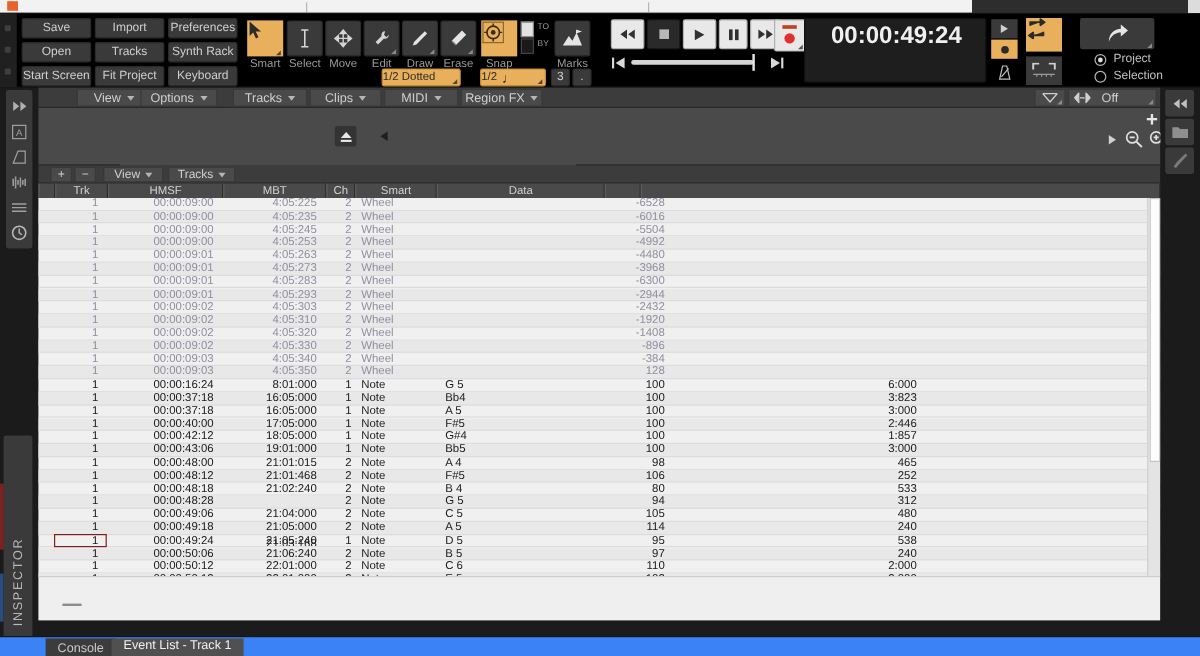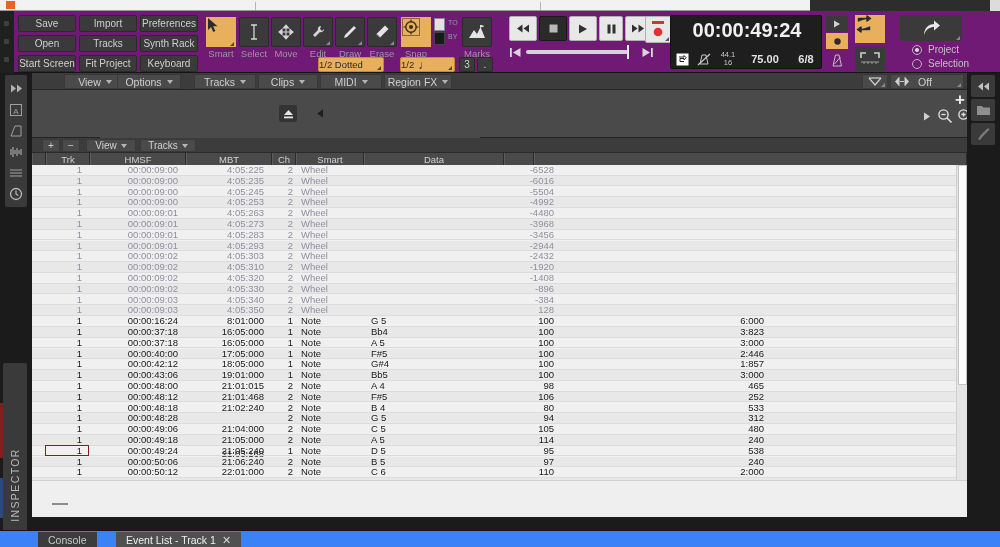--- a/index.html
+++ b/index.html
@@ -22,21 +22,21 @@
   
   #topstrip { position:absolute; left:0; top:0; width:1000px; height:11px;
               background:#f2f2f2; border-bottom:1px solid #999; }
   #topstrip .sq { position:absolute; left:6px; top:1px; width:9px; height:8px; background:#e8622a; }
   #topstrip .dk { position:absolute; right:10px; top:0px; width:180px; height:11px; background:#2d2d2d; }
   #topstrip .dk2 { position:absolute; right:0px; top:0; width:10px; height:11px; background:#dcdcdc; }
   #topstrip .tick { position:absolute; top:2px; width:1px; height:8px; background:#b5b5b5; }
 
   
   #toolbar { position:absolute; left:0; top:11px; width:1000px; height:62px;
-             background:#701a75; border-bottom:1px solid #151515;padding-left:34px; }
+             background:#000000; border-bottom:1px solid #151515;padding-left:34px; }
   #tbLeftEdge { position:absolute; left:0; top:0; width:14px; height:62px; background:#202020; }
   #tbLeftEdge .dot { position:absolute; left:4px; width:5px; height:5px; background:#3f3f3f; border-radius:1px; }
 
   .modgroup { position:absolute; display:grid; grid-template-columns:repeat(3, 58px);
               grid-auto-rows:17px; gap:3px; }
   .modgroup .btn { font-size:10px; }
 
   
   .toolbtn { position:absolute; width:30px; height:30px; }
   .toollabel { position:absolute; font-size:9.5px; color:#9a9a9a; text-align:center; width:34px; }
@@ -301,40 +301,20 @@
   <div class="tbtn" style="left:645px; top:5px; width:27px; height:27px;">
     <svg width="20" height="20" viewBox="0 0 20 20">
         <rect x="3" y="1" width="12" height="3" fill="#c04020"></rect>
         <circle cx="9" cy="12" r="4.3" fill="#e03030"></circle>
       </svg>
     <div class="cornerflag" style="border-bottom-color:#555"></div>
   </div>
 
   <div id="timepanel">
     <div id="bigtime">00:00:49:24</div>
-    <div id="tmrow">
-      <div style="width:22px; display:flex; justify-content:center;">
-        <svg width="13" height="13" viewBox="0 0 13 13">
-            <rect x="0.5" y="0.5" width="12" height="12" fill="#fff"></rect>
-            <path d="M3 4 h5 v-1.5 l2.2 2.2 -2.2 2.2 V5.5 H4 v3 H8" stroke="#222" fill="none" stroke-width="1"></path>
-          </svg>
-      </div>
-      <div style="width:22px; display:flex; justify-content:center;">
-        <svg width="14" height="13" viewBox="0 0 14 13">
-            <path d="M5 2 L9 2 L11 11 L3 11 Z" fill="none" stroke="#c8c8c8" stroke-width="1"></path>
-            <path d="M1 12 L13 1" stroke="#c8c8c8" stroke-width="1.2"></path>
-          </svg>
-      </div>
-      <div style="width:26px; text-align:center; line-height:8px;">
-        <div style="font-size:7.5px;">44.1</div>
-        <div style="font-size:7.5px;">16</div>
-      </div>
-      <div class="cell" style="width:48px;">75.00</div>
-      <div class="cell" style="width:34px;">6/8</div>
-    </div>
   </div>
 
   <div style="position:absolute; left:826px; top:5px; width:22px; height:16px; background:#3a3a3a; display:flex; align-items:center; justify-content:center;">
     <svg width="8" height="8" viewBox="0 0 8 8">
         <path d="M1 0.5 L7 4 L1 7.5 Z" fill="#cfcfcf"></path>
       </svg>
   </div>
   <div style="position:absolute; left:826px; top:22px; width:22px; height:16px; background:#e8b05c; display:flex; align-items:center; justify-content:center;">
     <svg width="9" height="9" viewBox="0 0 9 9">
         <circle cx="4.5" cy="4.5" r="3.2" fill="#2b2b2b"></circle>
@@ -581,21 +561,21 @@
         <div class="c r" style="left: 450px; width: 80px; padding-right: 8px;">-3968</div>
         <div class="c r" style="left: 660px; width: 80px; padding-right: 8px;"></div>
       </div>
       <div class="row  dim" style="top: 64.8px;">
         <div class="c r" style="left: 14px; width: 44px; padding-right: 8px;">1</div>
         <div class="c r" style="left: 58px; width: 96px; padding-right: 8px;">00:00:09:01</div>
         <div class="c r" style="left: 154px; width: 86px; padding-right: 8px;">4:05:283</div>
         <div class="c r" style="left: 240px; width: 24px; padding-right: 3px;">2</div>
         <div class="c l" style="left: 266px; width: 68px; padding-left: 3px;">Wheel</div>
         <div class="c l" style="left: 336px; width: 80px; padding-left: 3px;"></div>
-        <div class="c r" style="left: 450px; width: 80px; padding-right: 8px;">-3456</div>
+        <div class="c r" style="left: 450px; width: 80px; padding-right: 8px;">-6300</div>
         <div class="c r" style="left: 660px; width: 80px; padding-right: 8px;"></div>
       </div>
       <div class="row alt dim" style="top: 75.6px;">
         <div class="c r" style="left: 14px; width: 44px; padding-right: 8px;">1</div>
         <div class="c r" style="left: 58px; width: 96px; padding-right: 8px;">00:00:09:01</div>
         <div class="c r" style="left: 154px; width: 86px; padding-right: 8px;">4:05:293</div>
         <div class="c r" style="left: 240px; width: 24px; padding-right: 3px;">2</div>
         <div class="c l" style="left: 266px; width: 68px; padding-left: 3px;">Wheel</div>
         <div class="c l" style="left: 336px; width: 80px; padding-left: 3px;"></div>
         <div class="c r" style="left: 450px; width: 80px; padding-right: 8px;">-2944</div>
@@ -850,17 +830,17 @@
           <path d="M12 1 C9 4 5 7 2 12 L4 13 C7 9 11 5 13.5 2.5 Z" fill="#7a7a7a"></path>
         </svg>
     </div>
   </div>
 </div>
 
 <div id="tabbar">
   <div class="tab inactive" style="left:38px;">
     <span>Console</span>
   </div>
-  <div class="tab active" style="left:116px;">
+  <div class="tab active" style="left:93px;flex-direction:column;">
     <span>Event List - Track 1</span>
     <span style="font-size:11px; color:#d8d8d8;">✕</span>
   </div>
 </div>
 
 </body></html>

